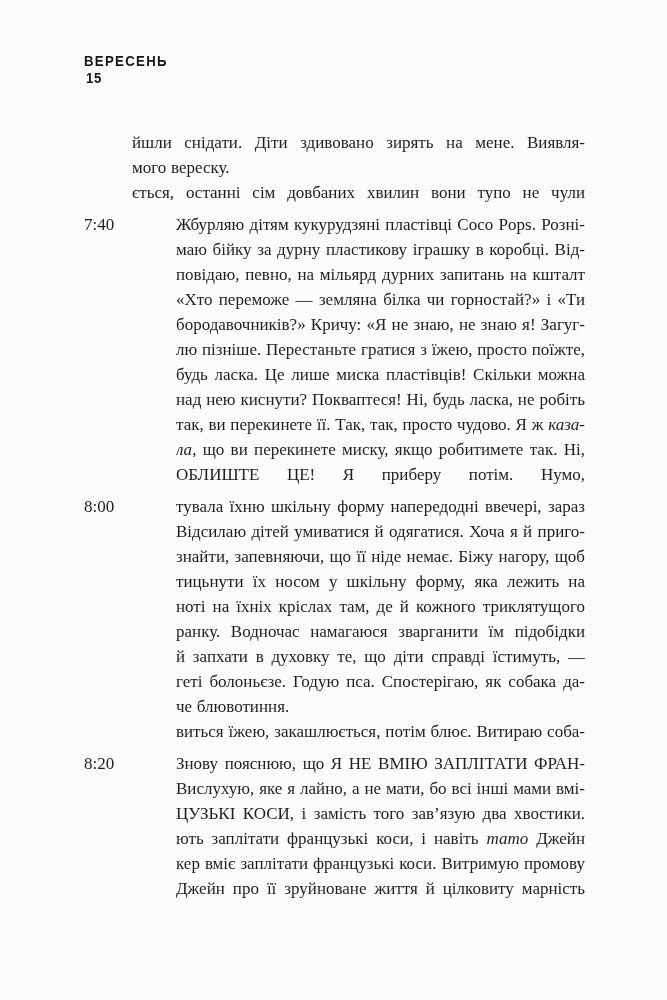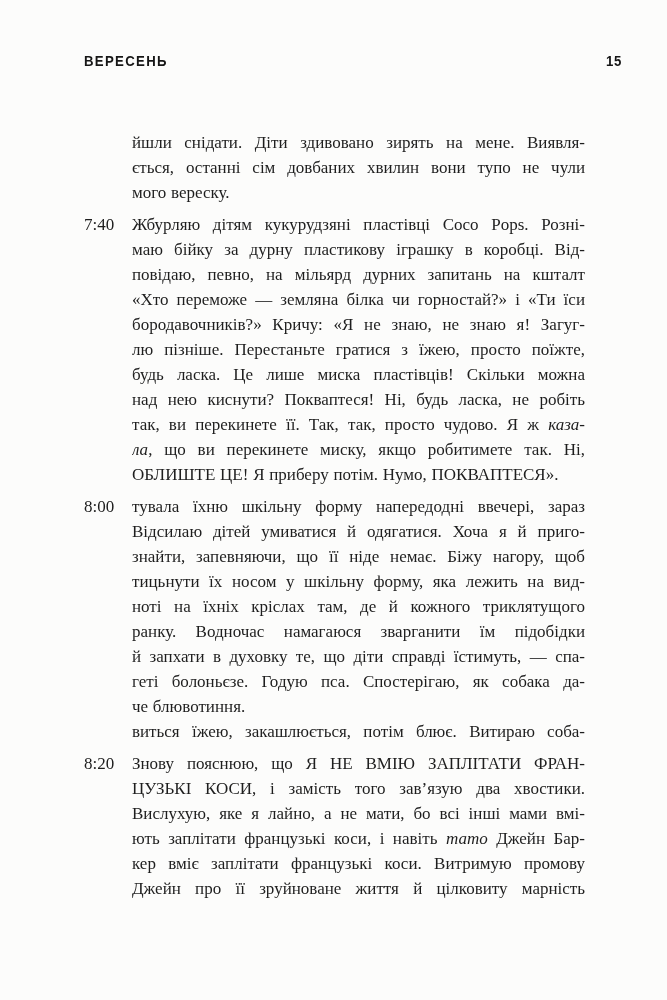--- a/index.html
+++ b/index.html
@@ -19,29 +19,30 @@
     position:absolute;
     top:52px;left:84px;right:45px;
     display:flex;
     justify-content:space-between;
     align-items:baseline;
     font-family:"Liberation Sans","DejaVu Sans",sans-serif;
     font-weight:700;
     font-size:15px;
     letter-spacing:1.5px;
     color:#161616;
+    flex-direction:column;
   }
   .rh-title{transform:scaleX(.88);transform-origin:left center;}
   .rh-folio{transform:scaleX(.88);transform-origin:right center;letter-spacing:.5px;}
   .entries{
     position:absolute;
     top:110px;left:84px;right:82px;
   }
   .entry{display:flex;margin-top:20px;}
-  .entry + .entry{margin-top:7px;}
+  .entry + .entry{margin-top:7px;gap:44px;}
   .time{
     flex:none;
     width:48px;
     font-size:17px;
     line-height:25px;
     color:#1e1e1e;
   }
   .ebody{flex:1;min-width:0;}
   .ln{
     font-size:17px;
@@ -61,22 +62,22 @@
 <div class="page">
   <header class="running-head">
     <span class="rh-title">ВЕРЕСЕНЬ</span>
     <span class="rh-folio">15</span>
   </header>
   <main class="entries">
       <div class="entry">
         <div class="time"></div>
         <div class="ebody">
           <div class="ln"><span>йшли снідати. Діти здивовано зирять на мене. Виявля-</span></div>
+          <div class="ln final"><span>мого вереску.</span></div>
           <div class="ln"><span>ється, останні сім довбаних хвилин вони тупо не чули</span></div>
-          <div class="ln final"><span>мого вереску.</span></div>
         </div>
       </div>
       <div class="entry">
         <div class="time">7:40</div>
         <div class="ebody">
           <div class="ln"><span>Жбурляю дітям кукурудзяні пластівці Coco Pops. Розні-</span></div>
           <div class="ln"><span>маю бійку за дурну пластикову іграшку в коробці. Від-</span></div>
           <div class="ln"><span>повідаю, певно, на мільярд дурних запитань на кшталт</span></div>
           <div class="ln"><span>«Хто переможе — земляна білка чи горностай?» і «Ти їси</span></div>
           <div class="ln"><span>бородавочників?» Кричу: «Я не знаю, не знаю я! Загуг-</span></div>
@@ -100,21 +101,21 @@
           <div class="ln"><span>й запхати в духовку те, що діти справді їстимуть, — спа-</span></div>
           <div class="ln"><span>геті болоньєзе. Годую пса. Спостерігаю, як собака да-</span></div>
           <div class="ln final"><span>че блювотиння.</span></div>
           <div class="ln"><span>виться їжею, закашлюється, потім блює. Витираю соба-</span></div>
         </div>
       </div>
       <div class="entry">
         <div class="time">8:20</div>
         <div class="ebody">
           <div class="ln"><span>Знову пояснюю, що Я НЕ ВМІЮ ЗАПЛІТАТИ ФРАН-</span></div>
+          <div class="ln"><span>Вислухую, яке я лайно, а не мати, бо всі інші мами вмі-</span></div>
           <div class="ln"><span>ЦУЗЬКІ КОСИ, і замість того зав’язую два хвостики.</span></div>
-          <div class="ln"><span>Вислухую, яке я лайно, а не мати, бо всі інші мами вмі-</span></div>
           <div class="ln"><span>ють заплітати французькі коси, і навіть </span><span class="it">тато</span><span> Джейн Бар-</span></div>
           <div class="ln"><span>кер вміє заплітати французькі коси. Витримую промову</span></div>
           <div class="ln"><span>Джейн про її зруйноване життя й цілковиту марність</span></div>
         </div>
       </div>
     </main>
 </div>
 
 </body></html>

